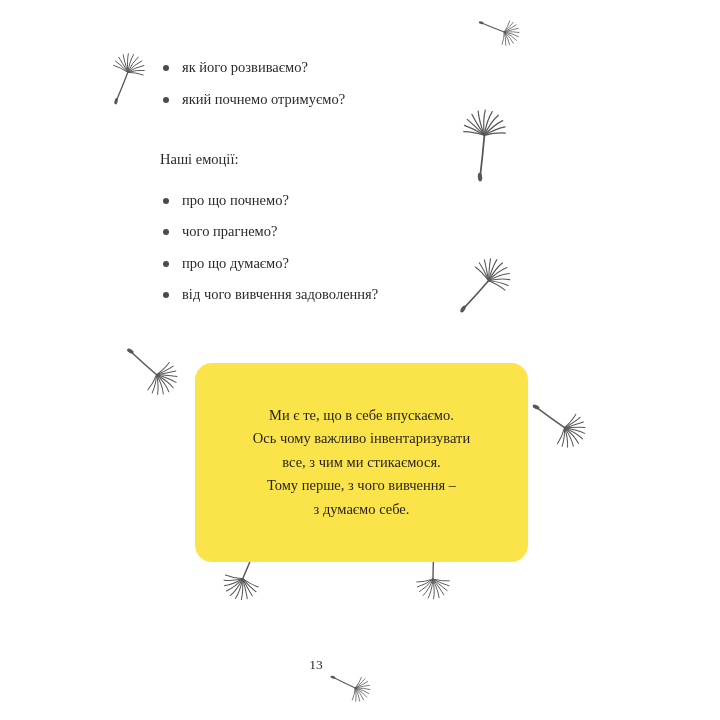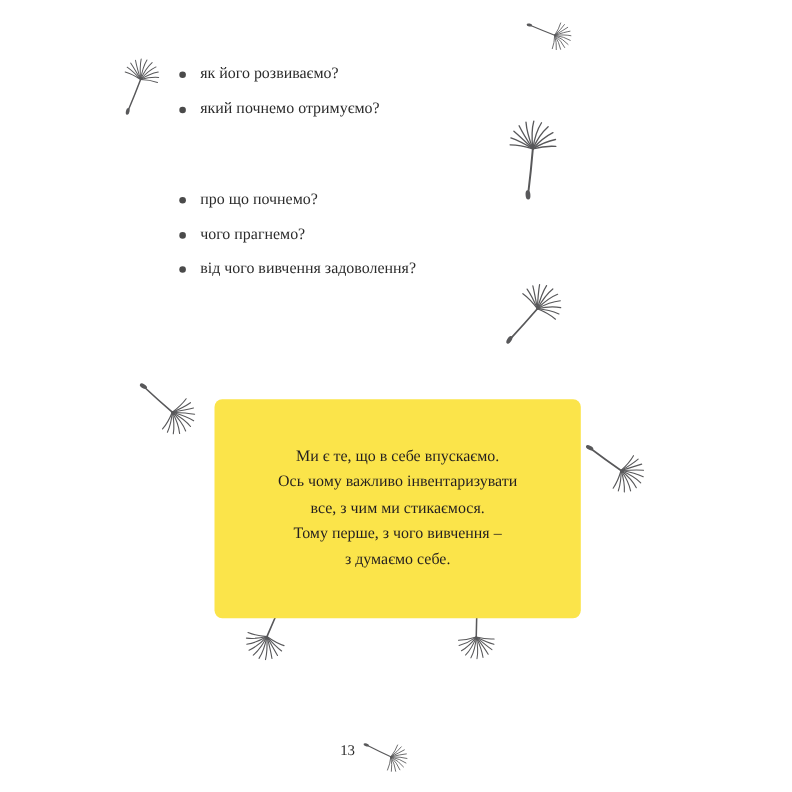--- a/index.html
+++ b/index.html
@@ -70,41 +70,41 @@
   .gap-b { height: 22px; }
 
   
   .callout {
     position: absolute;
     left: 195px;
     top: 363px;
     width: 333px;
     height: 199px;
     background: #FBE44A;
-    border-radius: 7px;
+    border-radius: 17px;
     box-sizing: border-box;
     display: flex;
     flex-direction: column;
     align-items: center;
     justify-content: center;
   }
 
   .callout-line {
     font-size: 14.5px;
     line-height: 1.62;
     text-align: center;
     color: #231f20;
     white-space: nowrap;
   }
 
   
   .page-number {
     position: absolute;
     left: 0;
-    top: 674px;
+    top: 657px;
     width: 632px;
     text-align: center;
     font-size: 13.5px;
     color: #2b2b2b;
   }
 
   
   .seed {
     position: absolute;
     pointer-events: none;
@@ -298,31 +298,36 @@
         <span>як його розвиваємо?</span>
       </li>
       <li class="bullet-item">
         <span class="dot"></span>
         <span>який почнемо отримуємо?</span>
       </li>
     </ul>
 
     <div class="gap-a"></div>
 
+    <p class="section-heading">Наші емоції:</p>
 
     <div class="gap-b"></div>
 
     <ul class="bullet-list">
       <li class="bullet-item">
         <span class="dot"></span>
         <span>про що почнемо?</span>
       </li>
       <li class="bullet-item">
         <span class="dot"></span>
         <span>чого прагнемо?</span>
+      </li>
+      <li class="bullet-item">
+        <span class="dot"></span>
+        <span>про що думаємо?</span>
       </li>
       <li class="bullet-item">
         <span class="dot"></span>
         <span>від чого вивчення задоволення?</span>
       </li>
     </ul>
 
   </div>
 
   <div class="callout">

